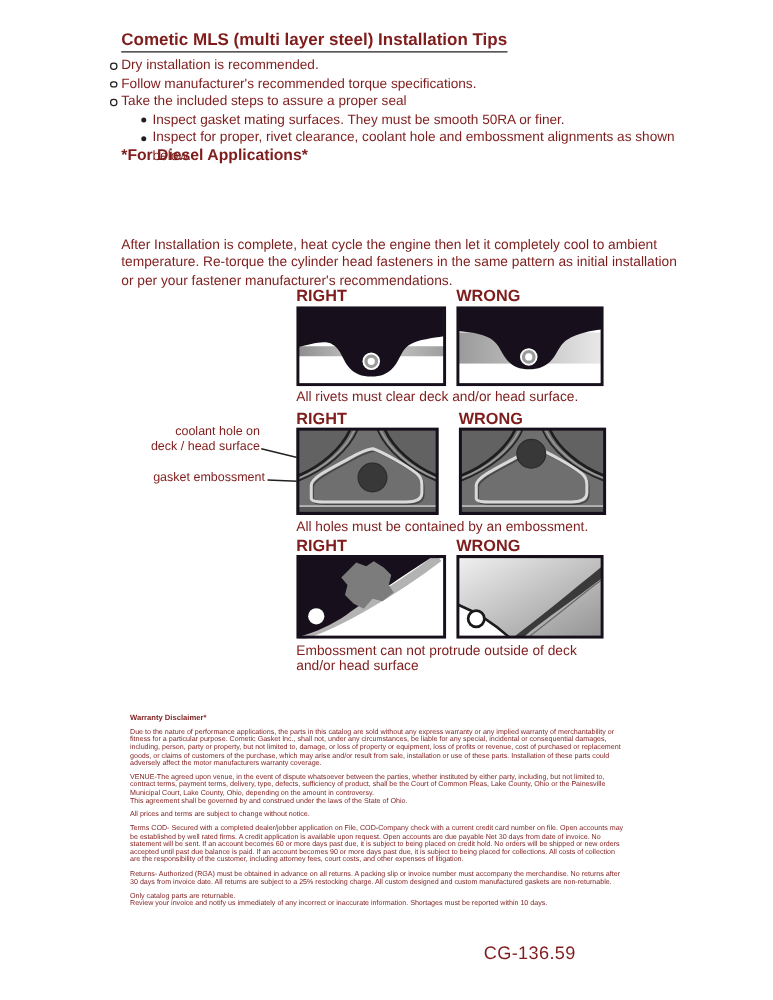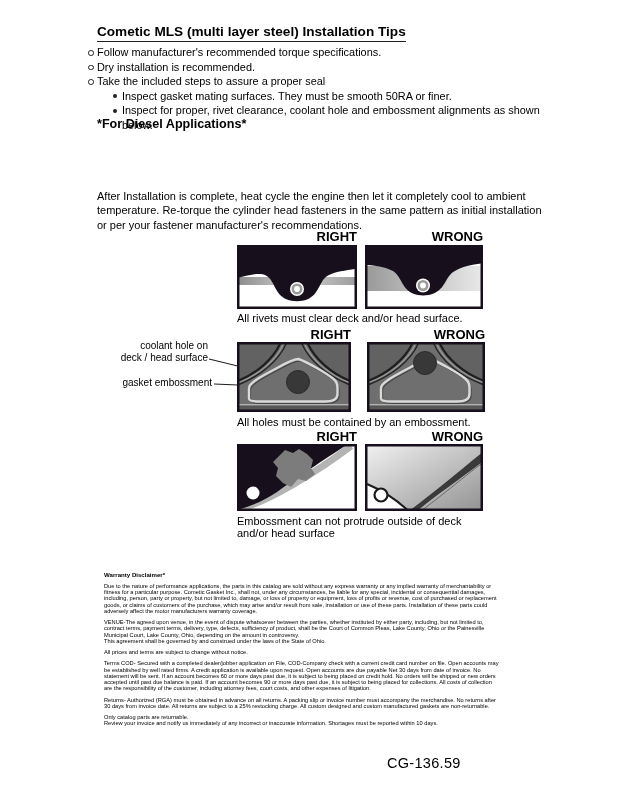--- a/index.html
+++ b/index.html
@@ -1,35 +1,35 @@
 <!DOCTYPE html>
 <html><head>
 <meta charset="utf-8">
 <style>
   html,body{margin:0;padding:0;background:#ffffff;}
   .page{position:relative;width:618px;height:800px;background:#fff;overflow:hidden;
-        font-family:"Liberation Sans",sans-serif;color:#000000;}
+        font-family:"Liberation Sans",sans-serif;color:#7f1d1d;}
   .t{position:absolute;}
 
   #title{left:97px;top:24px;font-size:13.6px;font-weight:700;
          border-bottom:1.6px solid #231f20;padding-bottom:2px;}
 
   #tips{left:88px;top:45px;width:465px;font-size:10.9px;line-height:14.6px;}
   .tip{position:relative;padding-left:9px;}
   .tip.l2{margin-left:24px;padding-left:10px;}
   .tip.l1::before{content:"";position:absolute;left:0;top:5px;width:3.6px;height:3.6px;
                   border:1px solid #231f20;border-radius:50%;}
   .tip.l2::before{content:"";position:absolute;left:1px;top:5.4px;width:4.2px;height:4.2px;
                   background:#231f20;border-radius:50%;}
 
   #diesel-heading{left:97px;top:117px;font-size:12.6px;font-weight:700;}
   .para{left:97px;width:475px;font-size:11px;line-height:14.4px;white-space:pre-line;}
   #p1{top:136px;} #p2{top:169px;margin-top:20px;} #p3{top:212px;}
 
-  .dlabel{font-size:13px;font-weight:700;text-align:right;}
+  .dlabel{font-size:13px;font-weight:700;text-align:left;}
   #l1r{left:237px;top:229px;width:120px;} #l1w{left:365px;top:229px;width:118px;}
   #l2r{left:237px;top:327px;width:114px;} #l2w{left:367px;top:327px;width:118px;}
   #l3r{left:237px;top:429px;width:120px;} #l3w{left:365px;top:429px;width:118px;}
 
   .panel{position:absolute;display:block;}
   #d1r{left:237px;top:245px;} #d1w{left:365px;top:245px;}
   #d2r{left:237px;top:342px;} #d2w{left:367px;top:342px;}
   #d3r{left:237px;top:444px;} #d3w{left:365px;top:444px;}
 
   .caption{font-size:11px;line-height:12px;white-space:pre-line;}
@@ -47,22 +47,22 @@
   #doc-code{left:387px;top:755px;font-size:14.5px;letter-spacing:.3px;}
 </style>
 </head>
 <body>
 
 <div class="page">
 
   <div class="t" id="title">Cometic MLS (multi layer steel) Installation Tips</div>
 
   <div class="t" id="tips">
+    <div class="tip l1">Dry installation is recommended.</div>
     <div class="tip l1">Follow manufacturer's recommended torque specifications.</div>
-    <div class="tip l1">Dry installation is recommended.</div>
     <div class="tip l1">Take the included steps to assure a proper seal</div>
     <div class="tip l2">Inspect gasket mating surfaces.  They must be smooth 50RA or finer.</div>
     <div class="tip l2">Inspect for proper, rivet clearance, coolant hole and embossment alignments as shown below.</div>
   </div>
 
   <div class="t" id="diesel-heading">*For Diesel Applications*</div>
   <div class="t para" id="p2">After Installation is complete, heat cycle the engine then let it completely cool to ambient
 temperature. Re-torque the cylinder head fasteners in the same pattern as initial installation
 or per your fastener manufacturer's recommendations.</div>
 

